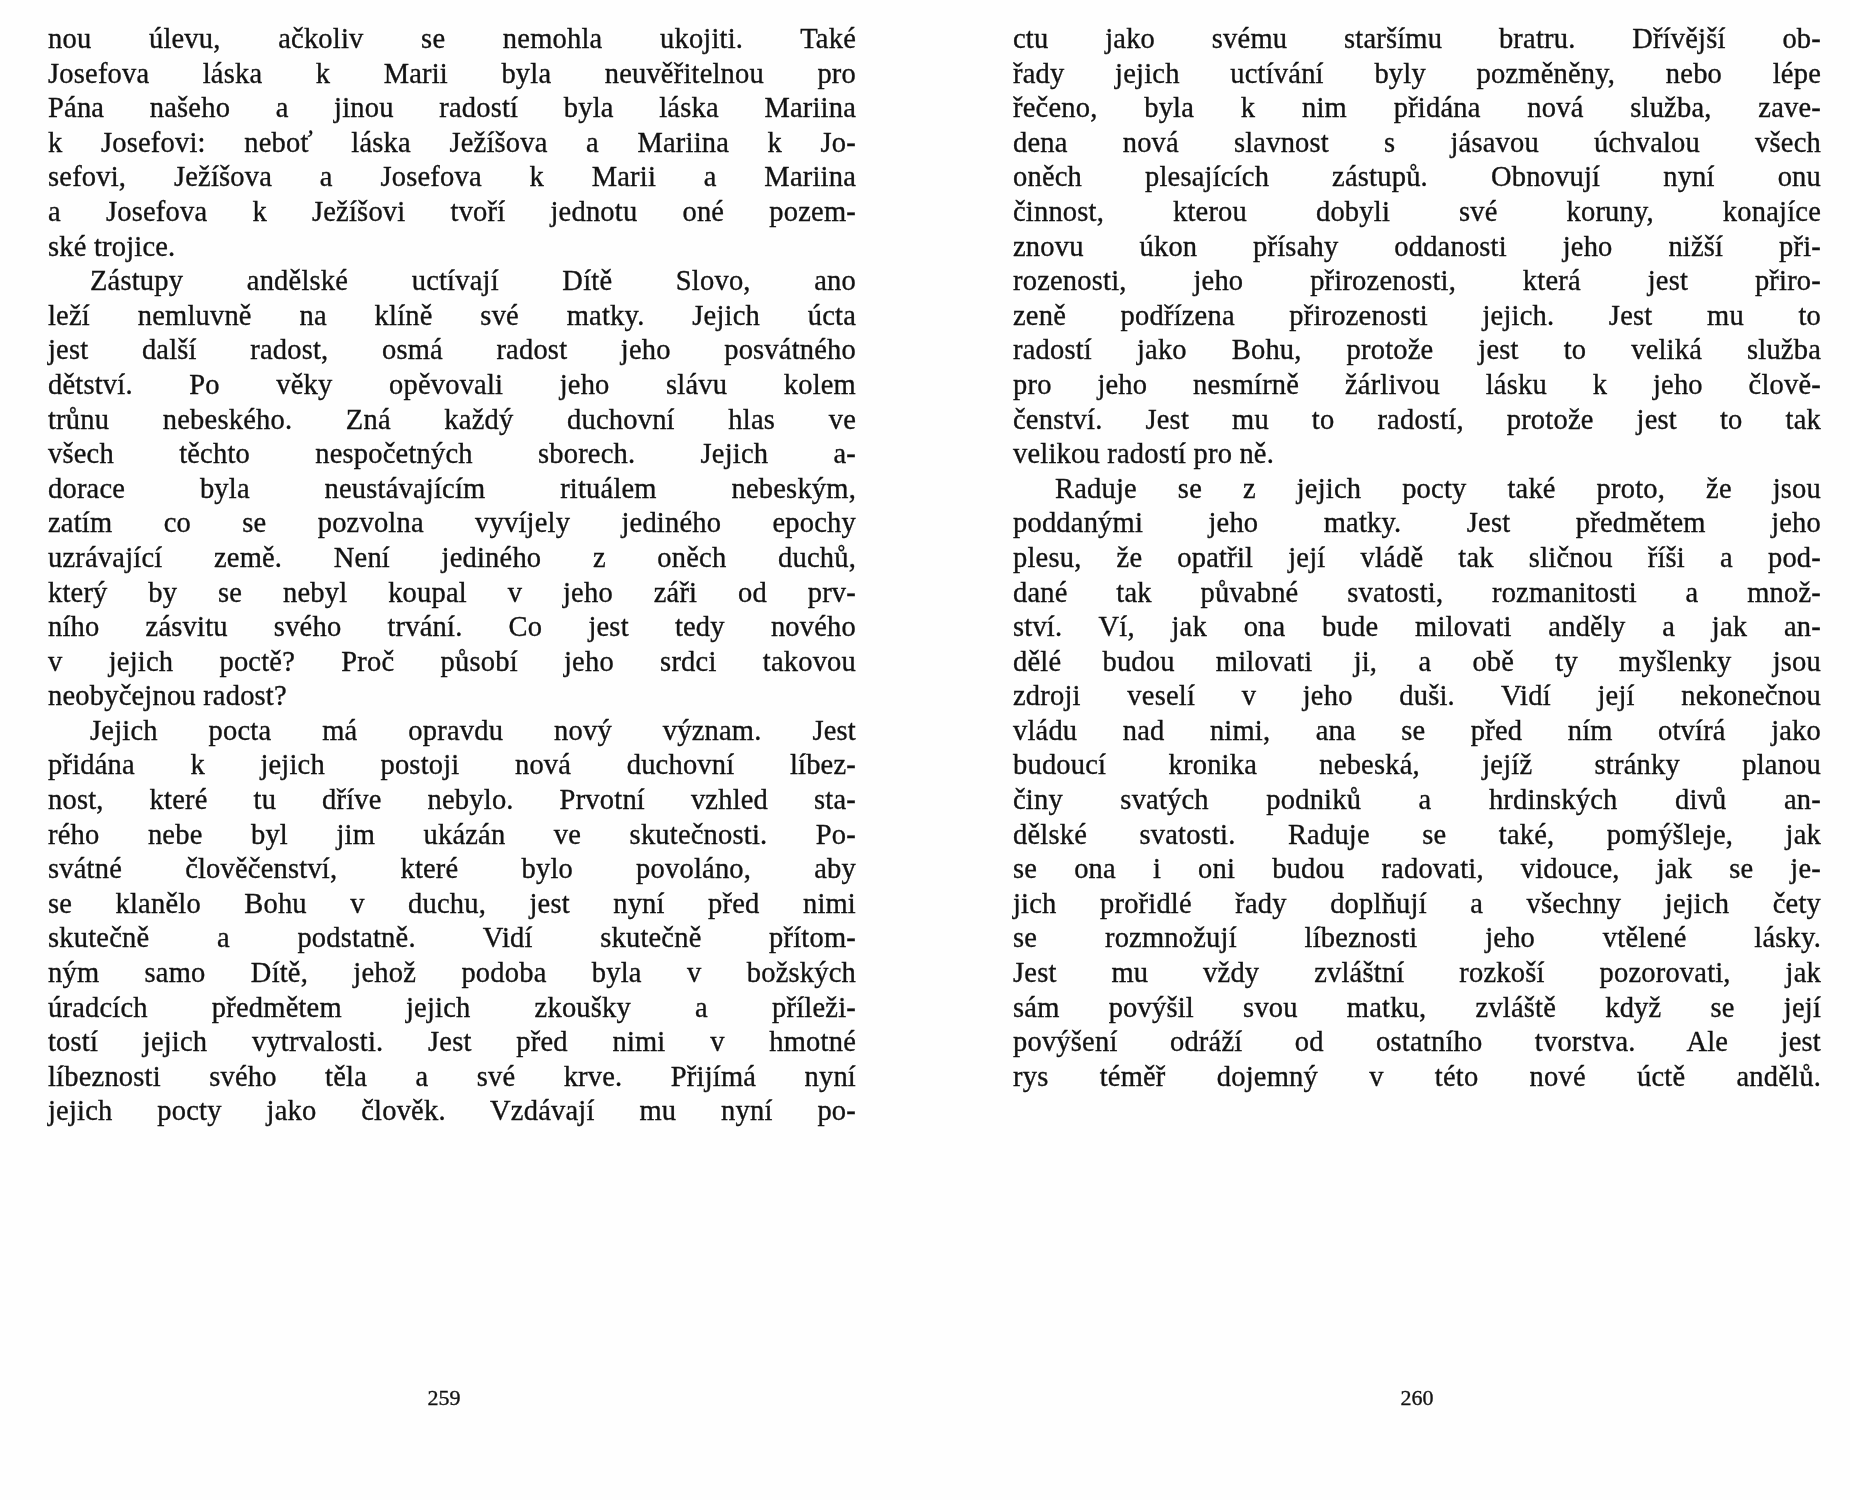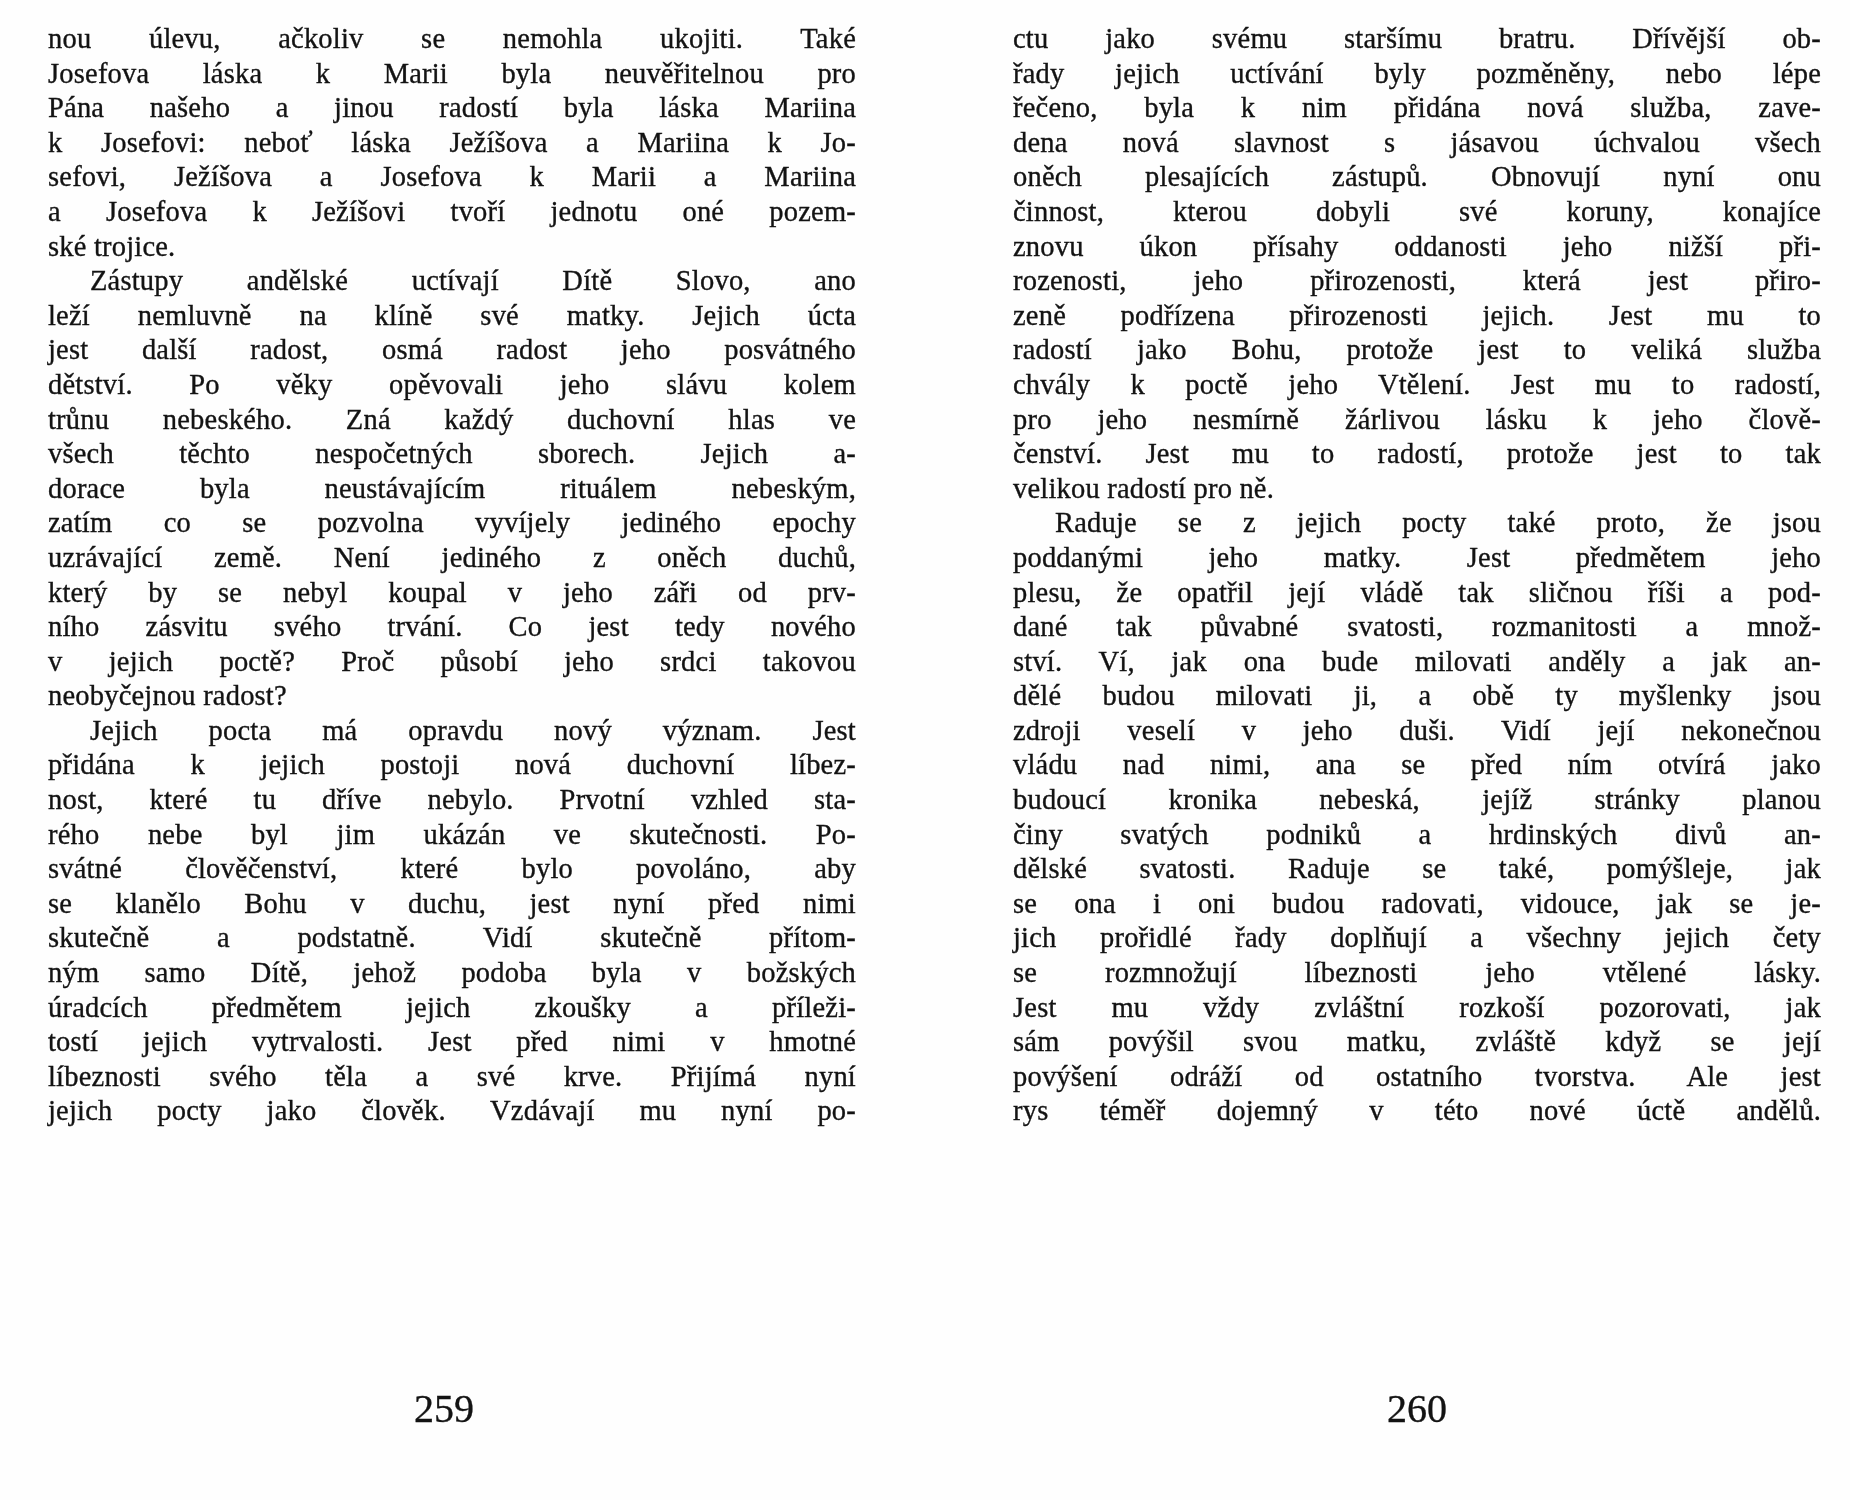--- a/index.html
+++ b/index.html
@@ -37,21 +37,21 @@
   .line.indent { text-indent: 42px; }
   .line.para-end {
     text-align: center;
     text-align-last: left;
   }
   .pagenum {
     position: absolute;
     top: 1385px;
     width: 808px;
     text-align: center;
-    font-size: 40px;
+    font-size: 22px;
     -webkit-text-stroke: 0.35px #131313;
   }
   .pn-left  { left: 40px; }
   .pn-right { left: 1013px; }
 </style>
 </head>
 <body>
 
 <div class="page-col col-left">
     <div class="line">nou úlevu, ačkoliv se nemohla ukojiti. Také</div>
@@ -92,21 +92,20 @@
     <div class="line">ctu jako svému staršímu bratru. Dřívější ob-</div>
     <div class="line">řady jejich uctívání byly pozměněny, nebo lépe</div>
     <div class="line">řečeno, byla k nim přidána nová služba, zave-</div>
     <div class="line">dena nová slavnost s jásavou úchvalou všech</div>
     <div class="line">oněch plesajících zástupů. Obnovují nyní onu</div>
     <div class="line">činnost, kterou dobyli své koruny, konajíce</div>
     <div class="line">znovu úkon přísahy oddanosti jeho nižší při-</div>
     <div class="line">rozenosti, jeho přirozenosti, která jest přiro-</div>
     <div class="line">zeně podřízena přirozenosti jejich. Jest mu to</div>
     <div class="line">radostí jako Bohu, protože jest to veliká služba</div>
-    <div class="line">chvály k poctě jeho Vtělení. Jest mu to radostí,</div>
     <div class="line">pro jeho nesmírně žárlivou lásku k jeho člově-</div>
     <div class="line">čenství. Jest mu to radostí, protože jest to tak</div>
     <div class="line para-end">velikou radostí pro ně.</div>
     <div class="line indent">Raduje se z jejich pocty také proto, že jsou</div>
     <div class="line">poddanými jeho matky. Jest předmětem jeho</div>
     <div class="line">plesu, že opatřil její vládě tak sličnou říši a pod-</div>
     <div class="line">dané tak půvabné svatosti, rozmanitosti a množ-</div>
     <div class="line">ství. Ví, jak ona bude milovati anděly a jak an-</div>
     <div class="line">dělé budou milovati ji, a obě ty myšlenky jsou</div>
     <div class="line">zdroji veselí v jeho duši. Vidí její nekonečnou</div>

